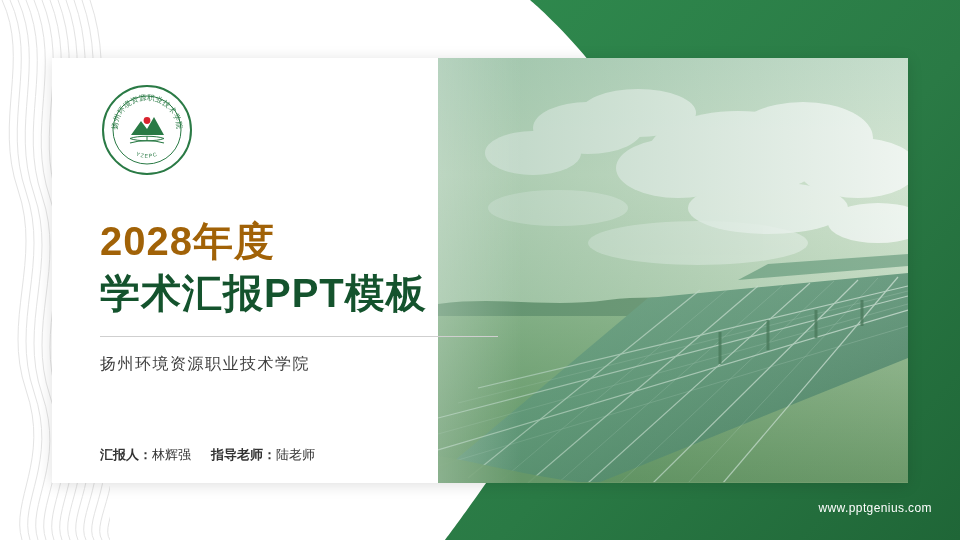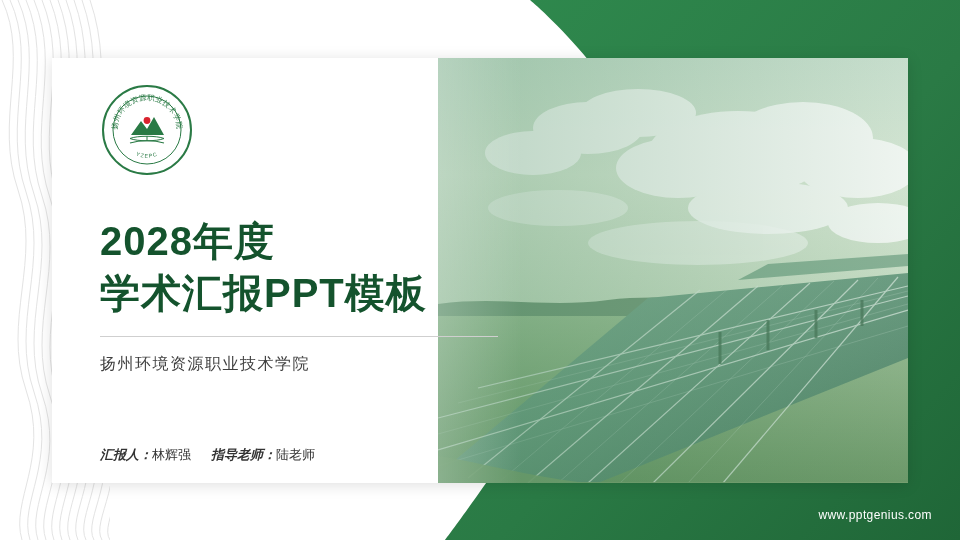--- a/index.html
+++ b/index.html
@@ -87,21 +87,21 @@
   
   .title-block {
     position: absolute;
     left: 48px;
     top: 160px;
     width: 420px;
   }
   .title-year {
     font-size: 40px;
     font-weight: bold;
-    color: #14532d;
+    color: #a16207;
     letter-spacing: 1px;
     line-height: 1.18;
     margin: 0;
     white-space: nowrap;
   }
   .title-main {
     font-size: 40px;
     font-weight: bold;
     color: #14532d;
     letter-spacing: 1px;
@@ -125,32 +125,31 @@
   .meta {
     position: absolute;
     left: 48px;
     top: 388px;
     font-size: 13px;
     color: #333333;
     white-space: nowrap;
   }
   .meta .lbl {
     font-weight: bold;
-    font-style: italic;
   }
   .meta .sep {
     display: inline-block;
     width: 20px;
   }
 
   
   .site {
     position: absolute;
     right: 28px;
-    bottom: 18px;
+    bottom: 25px;
     font-size: 12px;
     color: #ffffff;
     letter-spacing: 0.4px;
   }
 </style>
 </head>
 <body>
 
 <div id="slide">
 

